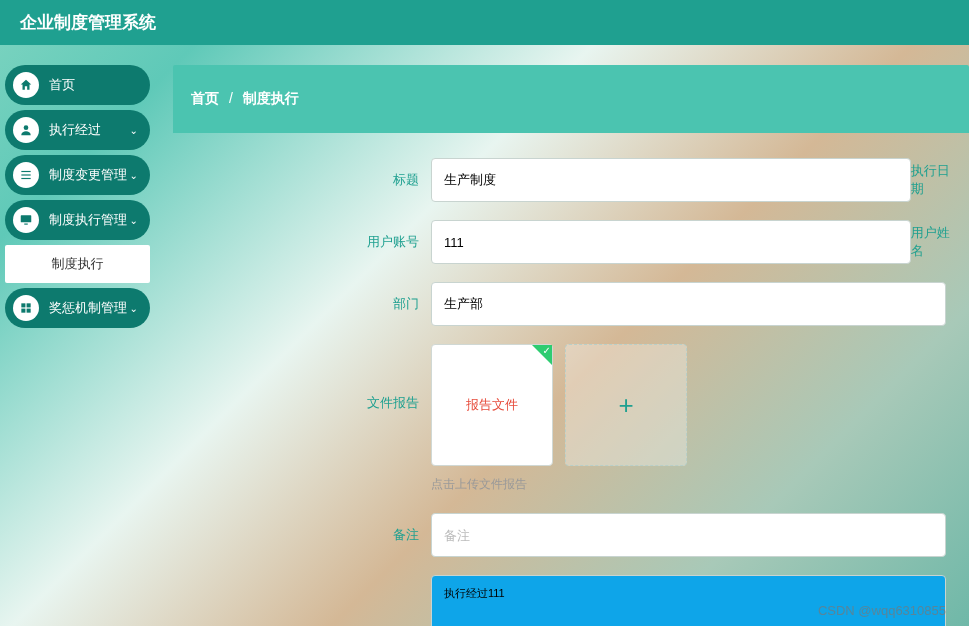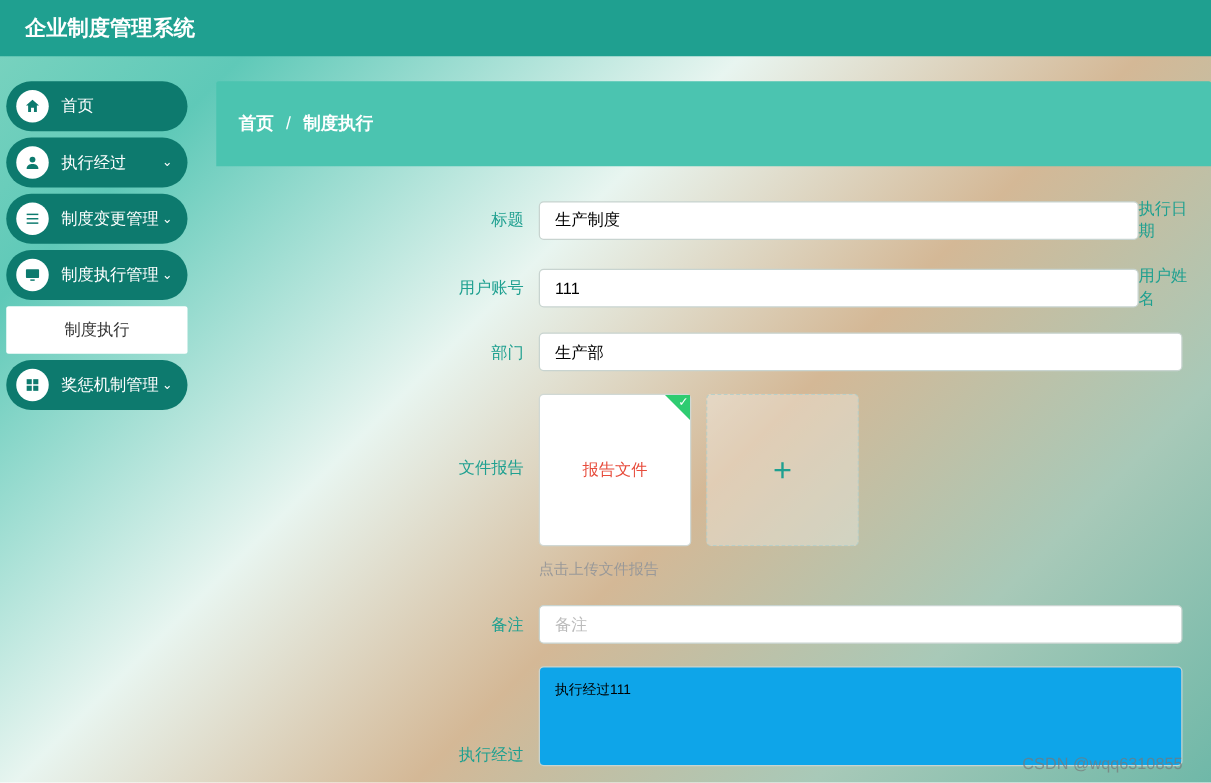--- a/index.html
+++ b/index.html
@@ -35,21 +35,21 @@
       font-weight: bold; border-radius: 2px 2px 0 0;
     }
     .breadcrumb .sep { margin: 0 6px; font-weight: normal; }
     .form-area { padding: 25px 0 0 0; }
     .form-row { display: flex; align-items: center; margin-bottom: 18px; }
     .form-label {
       width: 258px; text-align: right; padding-right: 12px; color: #1fa090;
       font-size: 13px; flex-shrink: 0;
     }
     .form-input {
-      width: 515px; height: 31px; border: 1px solid #c8d4d0; border-radius: 4px;
+      width: 515px; height: 44px; border: 1px solid #c8d4d0; border-radius: 4px;
       padding: 0 12px; font-size: 13px; background: #fff; outline: none;
     }
     .form-input::placeholder { color: #bbb; }
     .extra-label { margin-left: auto; padding-right: 10px; color: #1fa090; font-size: 13px; }
     .upload-row { display: flex; align-items: flex-start; margin-bottom: 10px; }
     .upload-label {
       width: 258px; text-align: right; padding-right: 12px; color: #1fa090;
       font-size: 13px; padding-top: 50px; flex-shrink: 0;
     }
     .file-card {

